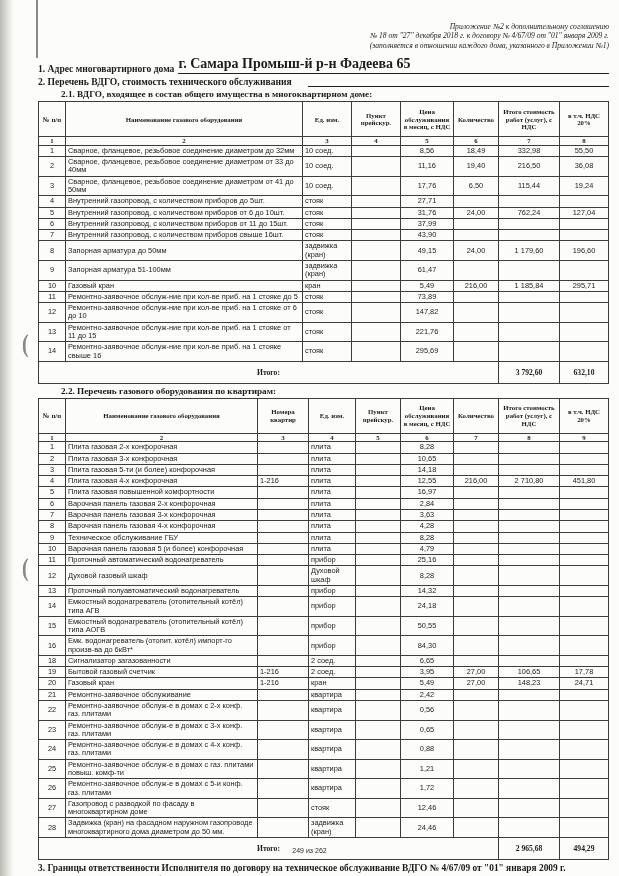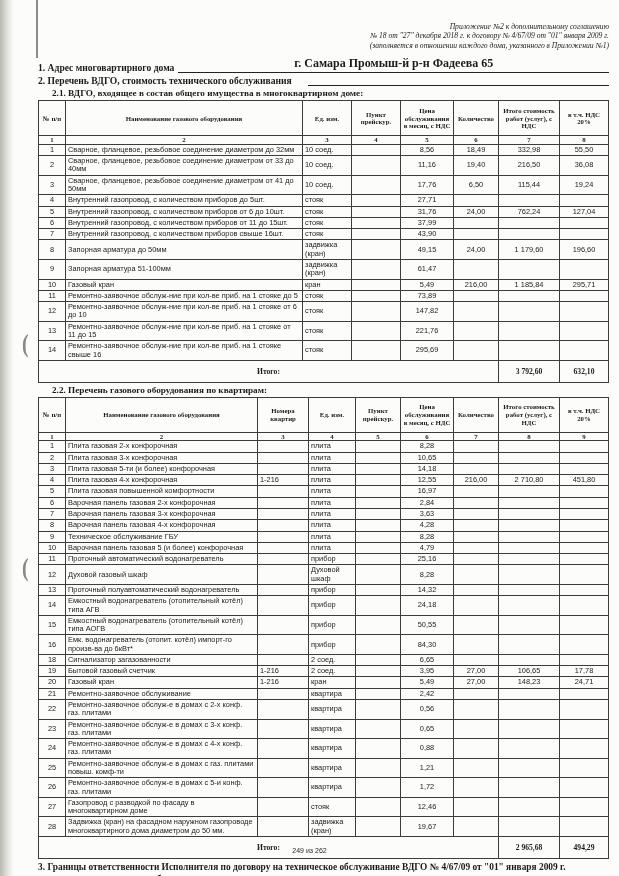--- a/index.html
+++ b/index.html
@@ -18,24 +18,24 @@
     background:linear-gradient(90deg,#b9b9b3,#e7e7e2 60%,rgba(255,255,255,0));
     z-index:0;
   }
   .scan-line{position:absolute;left:36px;top:0;width:2px;height:58px;background:#5a5a55;opacity:.7;z-index:1;}
   .punch{position:absolute;left:22px;color:#8a8a84;font-size:20px;font-weight:bold;z-index:1;transform:scaleY(1.3);}
   .content{position:absolute;left:38px;right:10px;top:22px;z-index:2;}
 
   
   .appendix{ text-align:right;font-style:italic;font-size:7.6px;line-height:1.25;margin-bottom:6px;}
   .addr-line{display:flex;align-items:flex-end;font-size:9.6px;font-weight:bold;}
-  .addr-blank{flex:1;border-bottom:1px solid #222;text-align:center;font-size:12px;padding-bottom:1px;margin-left:4px;}
+  .addr-blank{flex:1;border-bottom:1px solid #222;text-align:left;font-size:14px;padding-bottom:1px;margin-left:4px;}
   .line2{display:flex;align-items:flex-end;font-size:9.6px;font-weight:bold;margin-top:2px;gap:16px;}
   .line2-fill{flex:1;border-bottom:1.5px solid #222;height:10px;}
-  .sub-title{font-size:9.2px;font-weight:bold;margin:2px 0 2px 14px;}
+  .sub-title{font-size:9.2px;font-weight:bold;margin:2px 0 2px 23px;}
 
   
   table{border-collapse:collapse;width:100%;table-layout:fixed;}
   th,td{border:1px solid #3c3c38;padding:0 2px;vertical-align:middle;overflow:hidden;}
   thead th{font-size:6.8px;font-weight:bold;text-align:center;font-family:"Liberation Serif",serif;line-height:1.15;height:34px;}
   .numrow td{font-size:6.8px;font-weight:bold;text-align:center;font-family:"Liberation Serif",serif;line-height:1.1;padding:0;}
   tbody td{font-size:7.4px;font-family:"Liberation Sans",sans-serif;text-align:center;line-height:1.12;padding:1px 2px;}
   tbody td.c1{text-align:left;}
   tbody td.c2{text-align:left;}
   .t2 tbody td.c3{text-align:left;}
@@ -577,21 +577,21 @@
             <td class="c6"></td>
             <td class="c7"></td>
             <td class="c8"></td>
           </tr>
           <tr>
             <td class="c0">28</td>
             <td class="c1">Задвижка (кран) на фасадном наружном газопроводе многоквартирного дома диаметром до 50 мм.</td>
             <td class="c2"></td>
             <td class="c3">задвижка (кран)</td>
             <td class="c4"></td>
-            <td class="c5">19,67</td>
+            <td class="c5">24,46</td>
             <td class="c6"></td>
             <td class="c7"></td>
             <td class="c8"></td>
           </tr>
         </tbody>
       <tfoot>
         <tr>
           <td colspan="7">Итого:</td>
           <td>2 965,68</td>
           <td>494,29</td>

